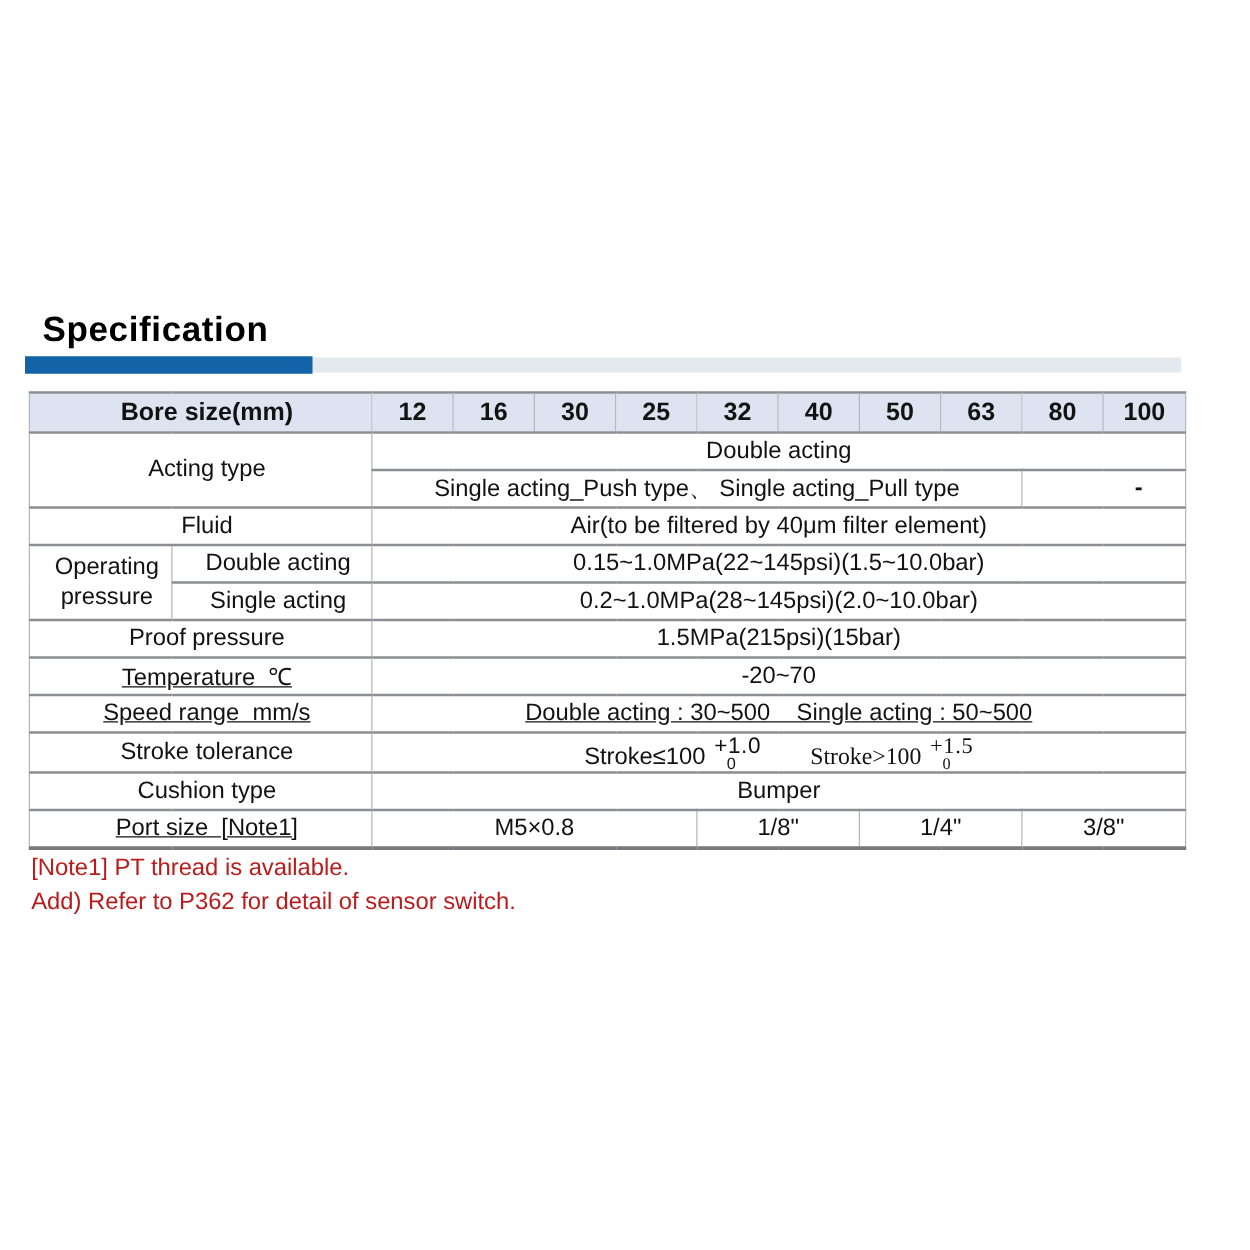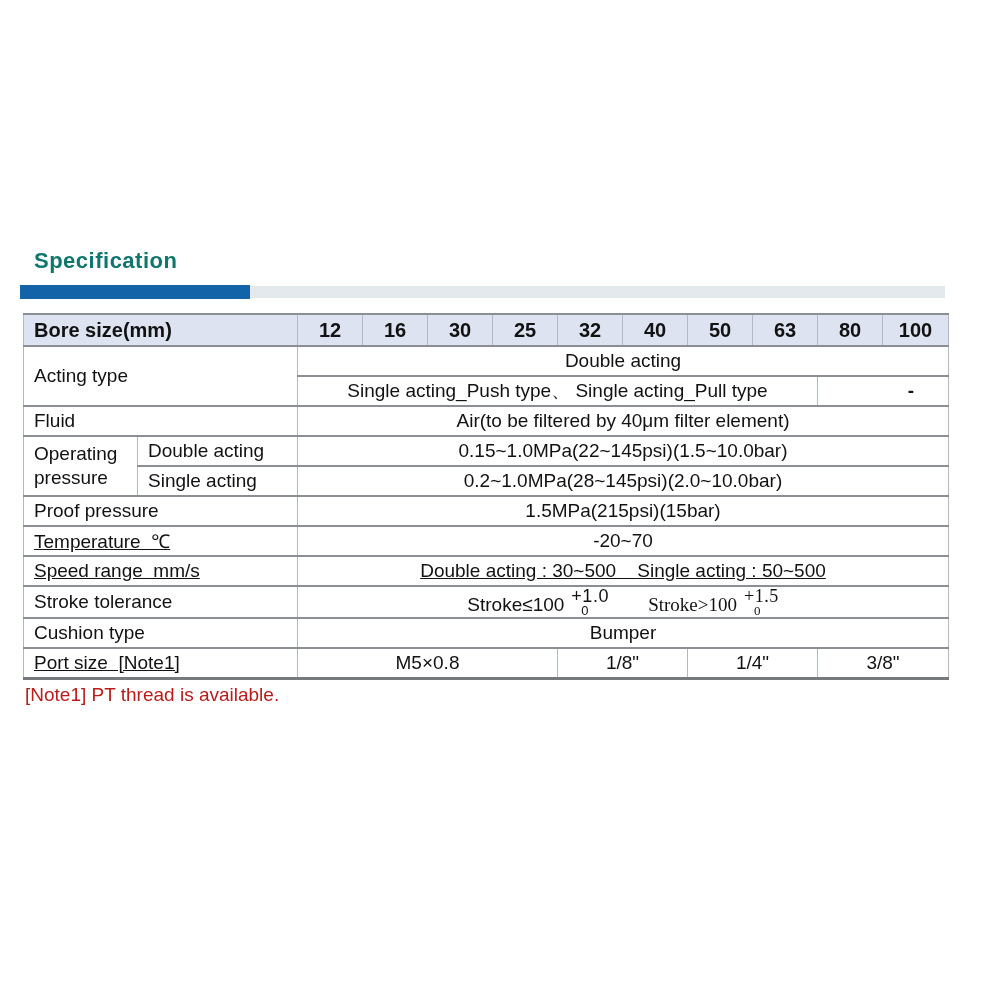--- a/index.html
+++ b/index.html
@@ -10,23 +10,23 @@
     background: #ffffff;
     font-family: "Liberation Sans", sans-serif;
     color: #121212;
   }
   .page { position: relative; width: 1000px; height: 1000px; overflow: hidden; }
 
   .title {
     position: absolute;
     left: 34px;
     top: 248px;
-    font-size: 22px;
+    font-size: 28px;
     font-weight: bold;
-    color: #0f766e;
+    color: #000000;
     letter-spacing: 0.5px;
     margin: 0;
   }
   .accent-bar {
     position: absolute;
     left: 20px;
     top: 286px;
     width: 925px;
     height: 12px;
     background: #e4e9ee;
@@ -62,21 +62,21 @@
   }
   .spec tr { height: 30px; }
   .spec tr.hdr { height: 32px; }
   .spec tr.hdr th {
     background: #dde3f0;
     font-weight: bold;
     font-size: 20px;
   }
   .spec tr:last-child td { border-bottom: 3px solid #76797d; margin-top: 44px; }
   .spec .lbl {
-    text-align: left;
+    text-align: center;
     padding-left: 10px;
   }
   .spec .pre { white-space: pre; text-decoration: underline; }
   .spec .wrap { line-height: 1.25; }
   .spec .dash {
     font-weight: bold;
     padding-left: 56px;
   }
   .tolgroup { display: inline-block; white-space: nowrap; }
   .tolgroup + .tolgroup { margin-left: 34px; font-family: Liberation Serif, serif; }
@@ -202,15 +202,16 @@
       <td colspan="4">M5×0.8</td>
       <td colspan="2">1/8"</td>
       <td colspan="2">1/4"</td>
       <td colspan="2">3/8"</td>
     </tr>
   </tbody>
     </table>
 
   <div class="notes">
     <div>[Note1] PT thread is available.</div>
+    <div>Add) Refer to P362 for detail of sensor switch.</div>
   </div>
 
 </div>
 
 </body></html>

